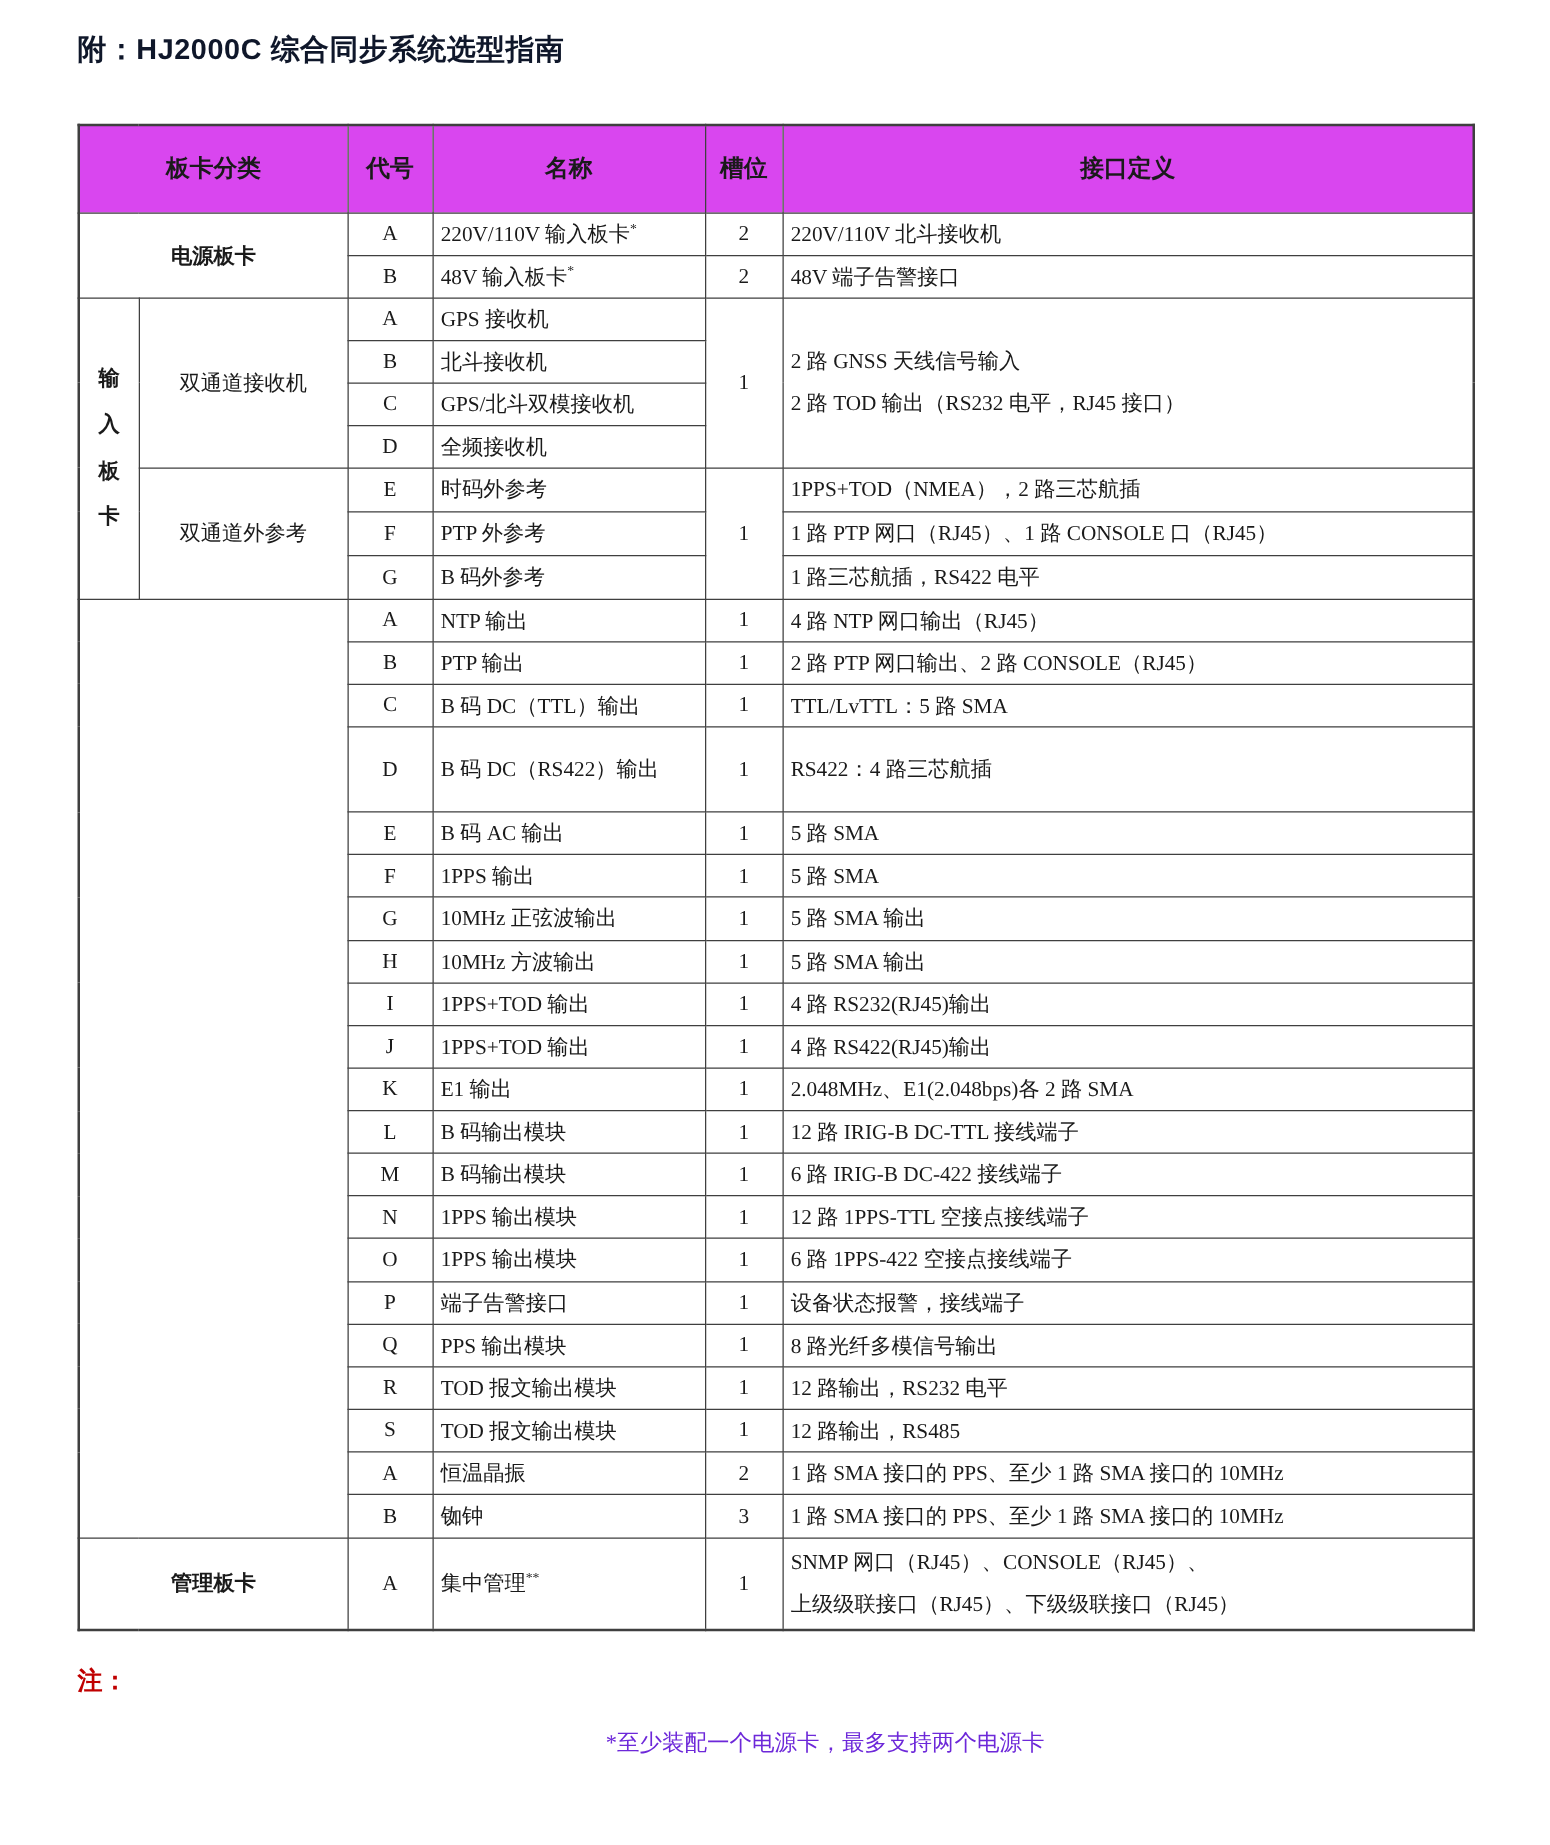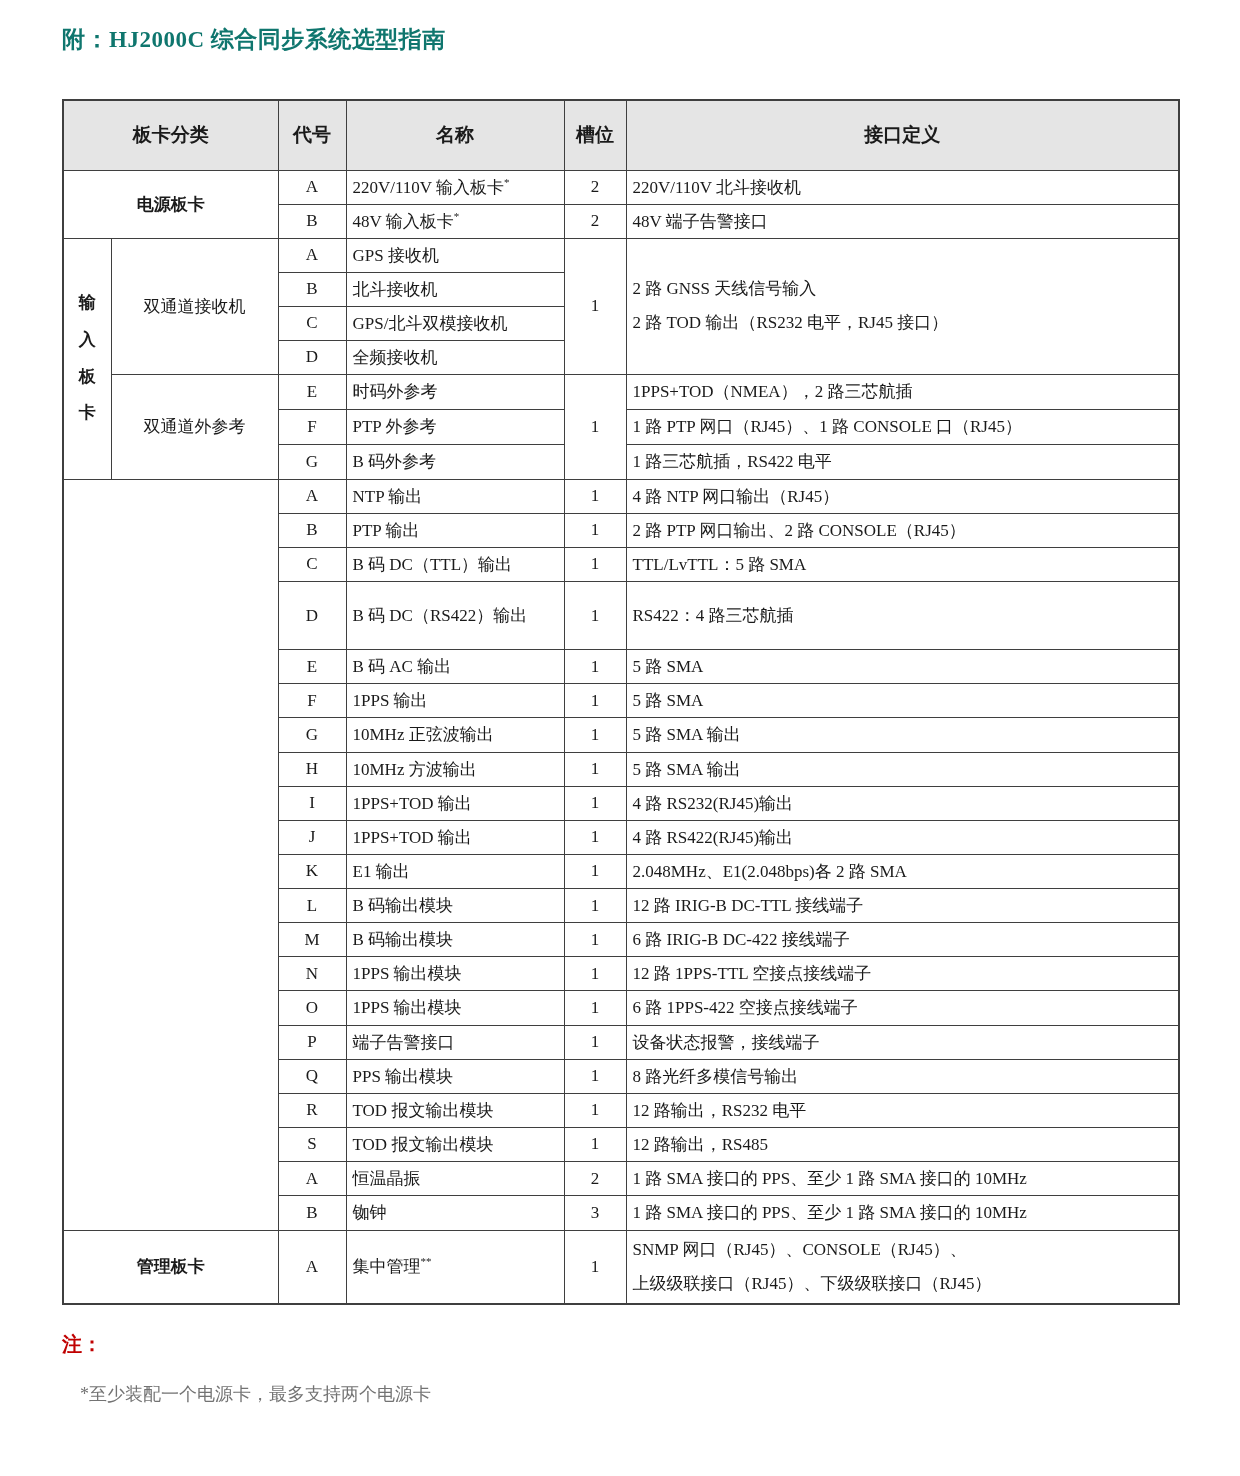--- a/index.html
+++ b/index.html
@@ -8,42 +8,42 @@
   }
   body {
     width: 1240px;
     height: 1476px;
     box-sizing: border-box;
     padding: 24px 0 0 62px;
     font-family: "Liberation Serif", "DejaVu Serif", serif;
     color: #1a1a1a;
   }
   .page-title {
-    font-family: Liberation Serif, serif;
+    font-family: Liberation Sans, sans-serif;
     font-weight: bold;
     font-size: 23px;
-    color: #0f766e;
+    color: #0f172a;
     margin: 0 0 44px 0;
     letter-spacing: 0.5px;
   }
   table.spec {
     border-collapse: collapse;
     table-layout: fixed;
     width: 1116px;
     border: 2px solid #3F3F3F;
   }
   table.spec td {
     border: 1px solid #3F3F3F;
     font-family: "Liberation Serif", "DejaVu Serif", serif;
     font-size: 17px;
     padding: 2px 6px;
     overflow: hidden;
   }
   tr.hdr td {
-    background: #e5e5e5;
+    background: #d946ef;
     font-family: "Liberation Sans", "DejaVu Sans", sans-serif;
     font-weight: bold;
     font-size: 19px;
     text-align: center;
   }
   tr.h70  { height: 70px; }
   tr.h34  { height: 34px; }
   tr.h35  { height: 35px; }
   tr.h68  { height: 68px; }
   td.sec {
@@ -84,22 +84,23 @@
   .note-heading {
     font-family: "Liberation Sans", "DejaVu Sans", sans-serif;
     font-weight: bold;
     font-size: 20px;
     color: #C00000;
     margin-bottom: 24px;
   }
   .note-line {
     font-family: "Liberation Serif", "DejaVu Serif", serif;
     font-size: 18px;
-    color: #737373;
+    color: #6d28d9;
     margin: 0 0 25px 18px;
+    text-align: center;
   }
 </style>
 </head>
 <body>
 
 <h1 class="page-title">附：HJ2000C 综合同步系统选型指南</h1>
 
 <table class="spec">
   <colgroup>
     <col style="width:48px">

